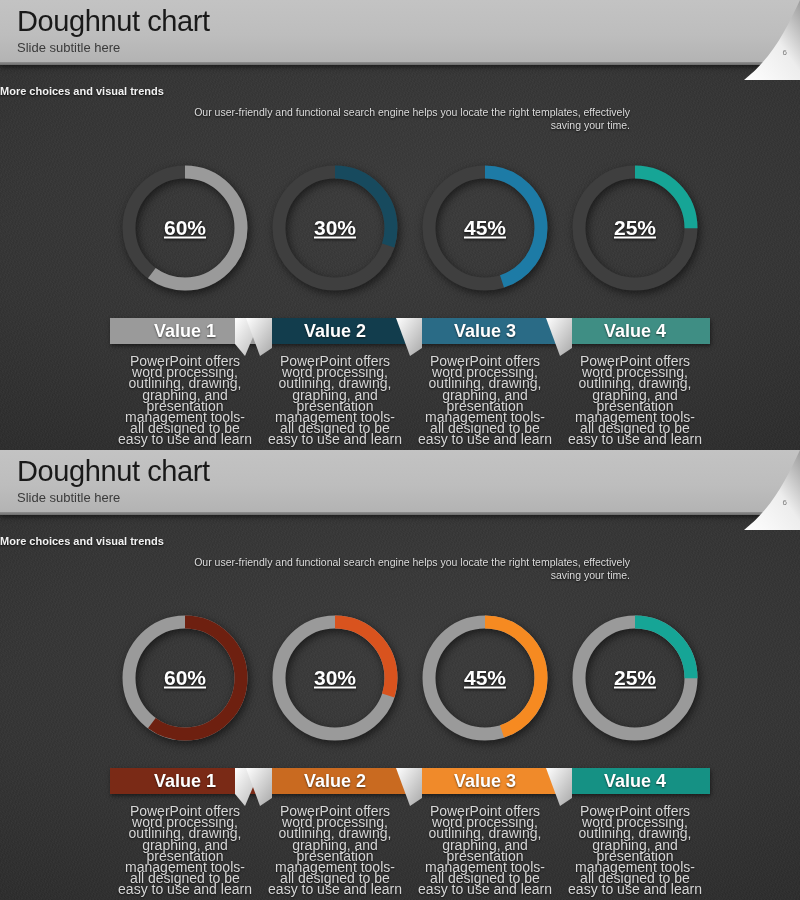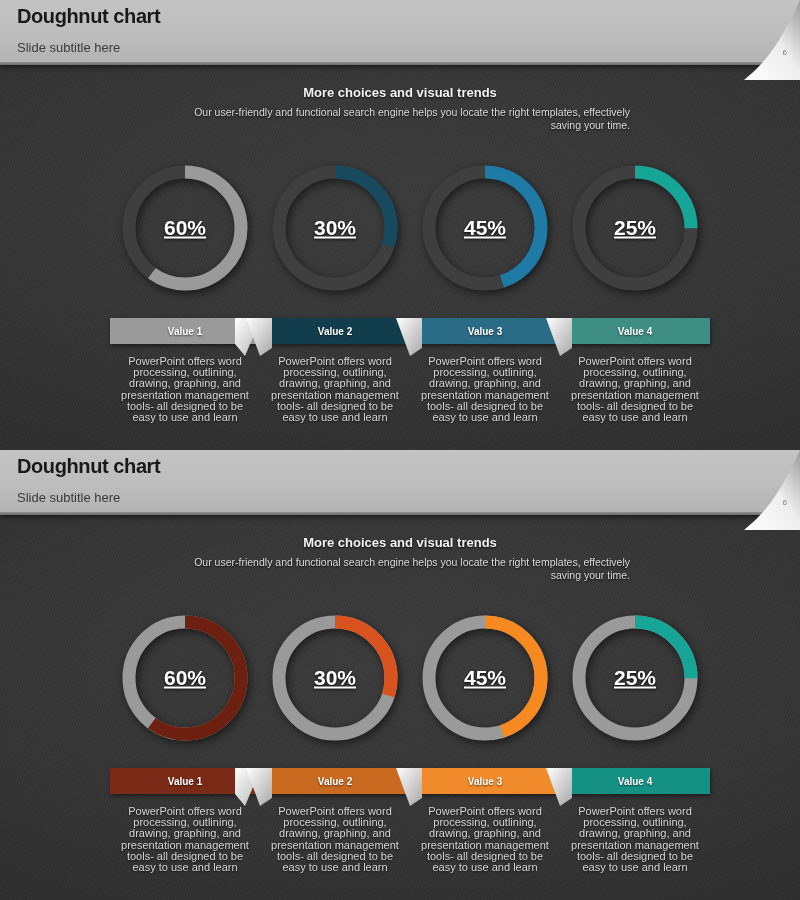--- a/index.html
+++ b/index.html
@@ -27,34 +27,34 @@
     background:linear-gradient(180deg,#c3c3c3 0%,#bdbdbd 55%,#b2b2b2 100%);
     box-shadow:0 2px 5px rgba(0,0,0,.55);
     z-index:4;
   }
   .header:after{
     content:"";position:absolute;left:0;right:0;bottom:0;height:3px;
     background:linear-gradient(180deg,#8f8f8f,#6d6d6d);
   }
   .h-title{
     position:absolute;left:17px;top:5px;
-    font-size:20px;font-weight:bold;color:#191919;letter-spacing:-.4px;
+    font-size:29px;font-weight:normal;color:#191919;letter-spacing:-.4px;
   }
   .h-sub{
     position:absolute;left:17px;top:40px;
     font-size:13px;color:#3a3a3a;
   }
   
   .curl{position:absolute;right:0;top:0;width:62px;height:80px;z-index:6;}
   .curl-num{
     position:absolute;right:13px;top:48px;font-size:8px;color:#7d7d7d;z-index:7;
   }
   .sec-title{
-    position:absolute;left:0;right:0;top:85px;text-align:center;
-    font-size:13px;font-weight:bold;color:#f2f2f2;
+    position:absolute;left:0;right:0;top:85px;
+    font-size:11px;font-weight:bold;color:#f2f2f2;
     text-shadow:0 1px 2px rgba(0,0,0,.8);
   }
   .sec-sub{
     position:absolute;left:170px;width:460px;top:106px;text-align:right;
     font-size:10.5px;line-height:13px;color:#dcdcdc;
     text-shadow:0 1px 2px rgba(0,0,0,.8);
   }
   .cols{position:absolute;left:0;top:160px;width:800px;}
   .col{position:absolute;width:150px;top:0;}
   .donut-wrap{position:relative;width:136px;height:136px;margin:0 auto;}
@@ -67,28 +67,28 @@
   }
   .ribbon{
     position:relative;height:26px;margin-top:22px;
     display:flex;align-items:center;justify-content:center;
   }
   .rib-body{
     position:absolute;left:0;top:0;width:150px;height:26px;
     box-shadow:1px 2px 4px rgba(0,0,0,.5);
   }
   .rib-label{
-    position:relative;z-index:3;font-size:10px;font-weight:bold;color:#ffffff;
+    position:relative;z-index:3;font-size:18px;font-weight:bold;color:#ffffff;
     text-shadow:0 1px 2px rgba(0,0,0,.6);
   }
   .fold{position:absolute;top:0;width:26px;height:38px;z-index:2;}
   .fold.right{right:-1px;}
   .fold.left{left:-14px;}
   .body-txt{
-    margin-top:12px;text-align:center;font-size:11px;line-height:11.2px;
+    margin-top:12px;text-align:center;font-size:14px;line-height:11.2px;
     color:#d6d6d6;padding:0 8px;
     text-shadow:0 1px 2px rgba(0,0,0,.7);
   }
 </style>
 </head>
 <body>
 
 <div id="root">
     <div class="slide">
     <div class="noise"></div>

